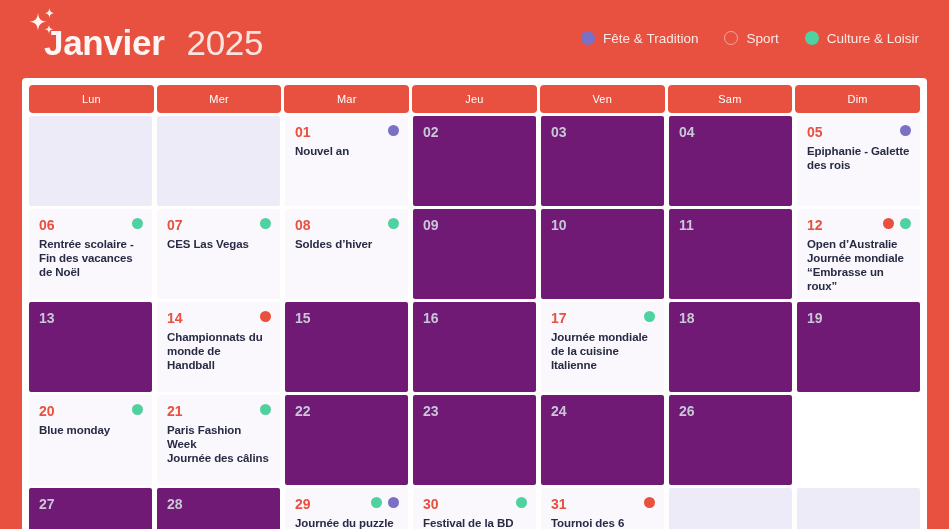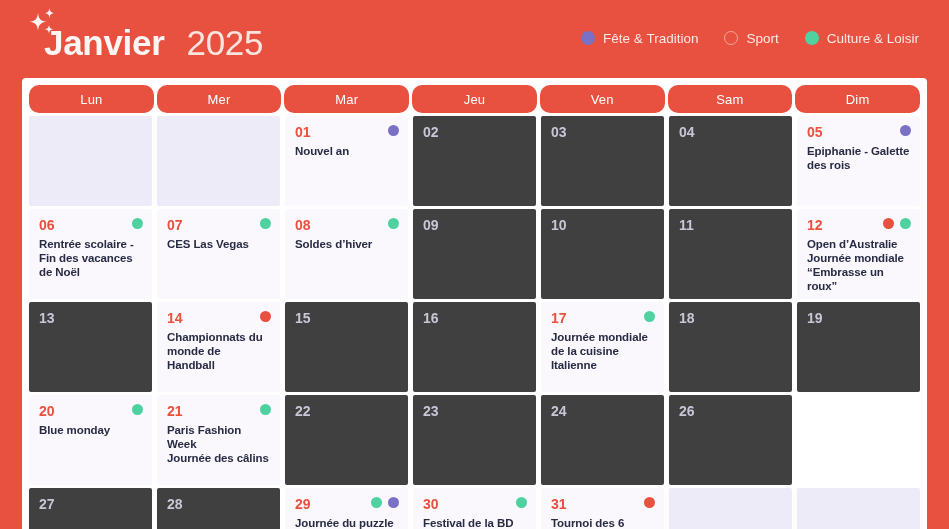--- a/index.html
+++ b/index.html
@@ -110,23 +110,23 @@
 
   .dow-row {
     display: grid;
     grid-template-columns: repeat(7, 1fr);
     gap: 3px;
     flex: 0 0 28px;
     margin-bottom: 3px;
   }
   .dow-cell {
     background: #e8503f;
-    border-radius: 10px;
+    border-radius: 4px;
     color: #ffffff;
-    font-size: 13px;
+    font-size: 11px;
     display: flex;
     align-items: center;
     justify-content: center;
     letter-spacing: 0.2px;
   }
 
   .weeks {
     flex: 1 1 auto;
     display: grid;
     grid-template-rows: repeat(5, 1fr);
@@ -139,21 +139,21 @@
   }
 
   .day-cell {
     position: relative;
     border-radius: 2px;
     background: #faf8fd;
     padding: 9px 10px 6px 10px;
     box-sizing: border-box;
     overflow: hidden;
   }
-  .day-cell.shaded { background: #404040; }
+  .day-cell.shaded { background: #701a75; }
   .day-cell.blank  { background: #eeebf8; }
 
   .day-num {
     font-size: 14px;
     font-weight: bold;
     line-height: 1;
     color: #c9c6d6;
     margin-bottom: 5px;
   }
   .day-cell.has-event .day-num { color: #e8503f; }

